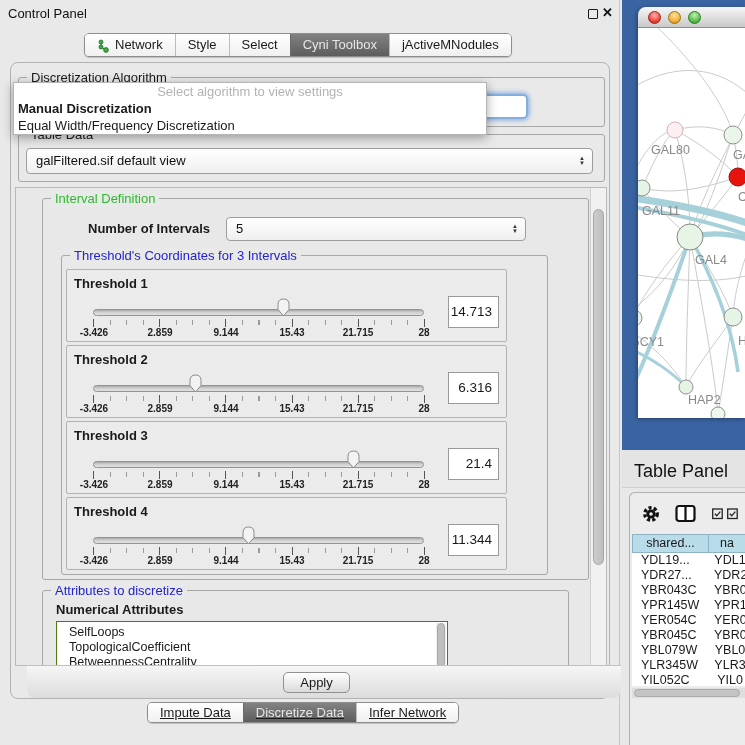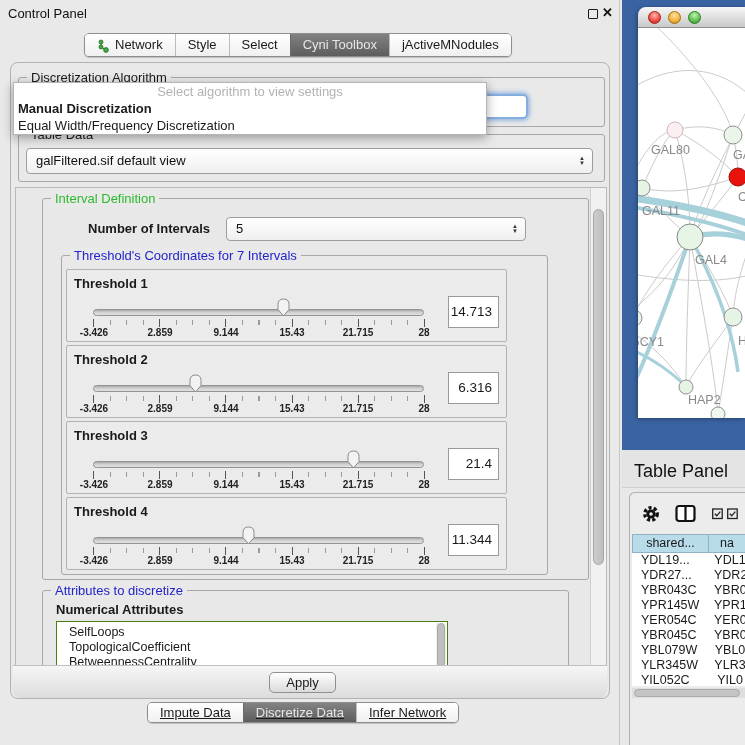--- a/index.html
+++ b/index.html
@@ -41,21 +41,21 @@
     background-image:repeating-linear-gradient(90deg,#555 0 1px,transparent 1px 66.2px),repeating-linear-gradient(90deg,#9a9a9a 0 1px,transparent 1px 16.55px);
     background-size:100% 8px,100% 5px; background-position:0 0,0 1px; background-repeat:no-repeat; }
   .ticklabels span { position:absolute; top:57px; transform:translateX(-50%); font-size:10px; font-weight:bold; color:#222; }
   .vfield { position:absolute; left:381px; top:26px; width:51px; height:32px; background:#fff; border:1px solid #9a9a9a; font-size:13.5px; line-height:30px; text-align:right; padding-right:6px; }
 
   #attr-list { position:absolute; left:13px; top:30px; width:392px; height:47px; background:#fff; border:1px solid #4d7c0f; overflow:hidden; font-size:12.5px; }
   #attr-list .li { line-height:15px; padding-left:12px; white-space:nowrap; }
   #attr-sb { position:absolute; right:1px; top:1px; width:10px; height:44px; background:#f0f0f0; }
   #attr-sb i { position:absolute; left:1px; top:0px; width:8px; height:44px; background:#bfbfbf; border-radius:4px; border:1px solid #a8a8a8; }
 
-  #apply-bar { position:absolute; left:2px; top:602px; width:594px; height:33px; background:linear-gradient(#f6f6f6,#dcdcdc); border-top:1px solid #c0c0c0; border-radius:0 0 8px 8px; }
+  #apply-bar { position:absolute; left:16px; top:602px; width:594px; height:33px; background:linear-gradient(#f6f6f6,#dcdcdc); border-top:1px solid #c0c0c0; border-radius:0 0 8px 8px; }
   #apply-btn { position:absolute; left:256px; top:6px; width:67px; height:21px; border:1px solid #8f8f8f; border-radius:5px; background:linear-gradient(#ffffff,#dadada); font-size:13px; text-align:center; line-height:19px; }
 
   
   #popup { position:absolute; left:13px; top:82px; width:474px; height:53px; background:#fff; border:1px solid #b5b5b5; box-shadow:0 3px 10px rgba(0,0,0,.35); z-index:99; font-size:13px; }
   #popup .prow { height:17px; line-height:17px; padding:0 4px; white-space:nowrap; }
   #popup .ph { color:#b3b3b3; text-align:center; }
   #popup .bold { font-weight:bold; }
   #algo-combo-remnant { position:absolute; left:455px; top:94px; width:73px; height:25px; background:#fff; border:2px solid #84aede; border-radius:5px; box-shadow:0 0 5px 1px #7aa7dd; z-index:5; }
 
   
@@ -137,21 +137,21 @@
       <div class="group" style="left:26px; top:10px; width:547px; height:382px;">
         <span class="gtitle green">Interval Definition</span>
 
         <span class="abs" style="left:45px; top:22px; font-size:13px; font-weight:bold;">Number of Intervals</span>
         <div class="combo" style="left:183px; top:18px; width:300px; height:24px; line-height:22px;">
           <span>5</span>
           <span class="stepper">▲<br>▼</span>
         </div>
 
         <div class="group" style="left:18px; top:56px; width:487px; height:320px; background:#e9e9e9;">
-          <span class="gtitle blue">Threshold's Coordinates for 7 Intervals</span>
+          <span class="gtitle blue">Threshold's Coordinates for 3 Intervals</span>
 
           <div class="tbox" style="top:13px;">
             <span class="tbox-label">Threshold 1</span>
             <div class="track"></div>
             <svg class="thumb" style="left:209px;" viewBox="0 0 15 19">
               <path d="M7.5,18 L2,11.5 L2,6.5 Q2,1 7.5,1 Q13,1 13,6.5 L13,11.5 Z" fill="#f3f3f3" stroke="#8a8a8a"></path>
             </svg>
             <div class="ticks"></div>
             <div class="ticklabels">
               <span style="left:27px;">-3.426</span>

